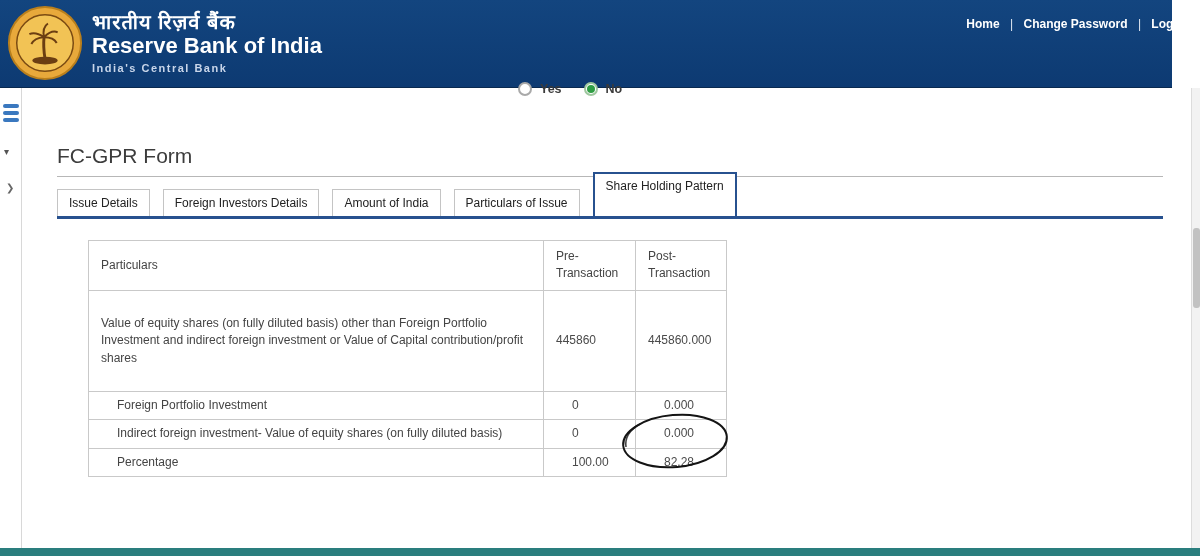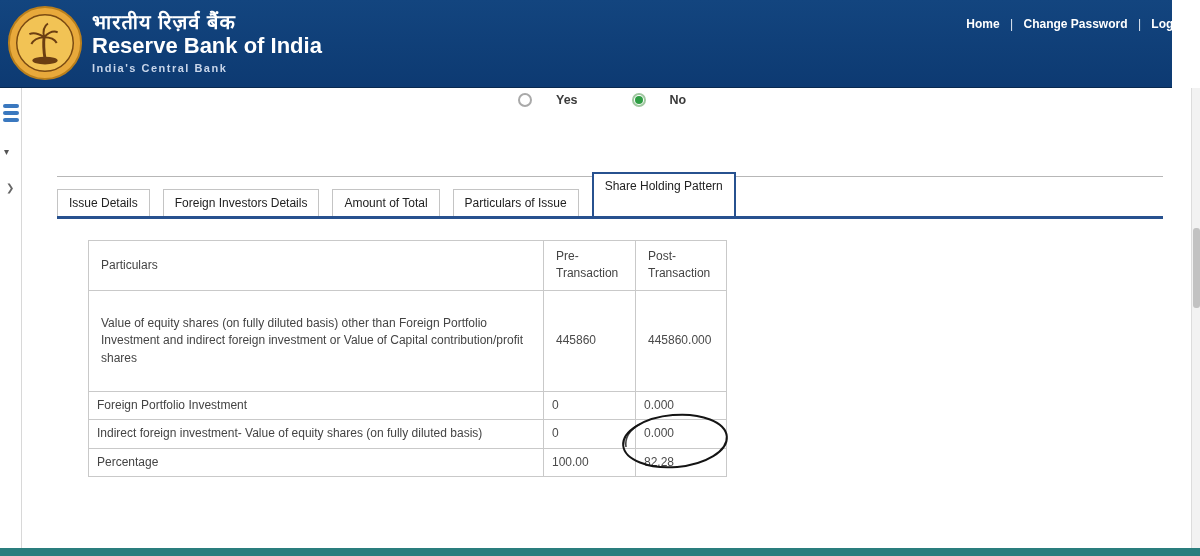--- a/index.html
+++ b/index.html
@@ -31,21 +31,21 @@
   }
   .hamburger { position:absolute; left:3px; top:16px; width:16px; cursor:pointer; }
   .hamburger .bar { height:4px; background:#3a78bf; border-radius:2px; margin-bottom:3px; }
   .caret-down { position:absolute; left:4px; top:58px; font-size:10px; color:#555; cursor:pointer; }
   .chevron-right { position:absolute; left:6px; top:94px; font-size:10px; color:#666; cursor:pointer; }
 
   
   .question-clip { position:absolute; left:57px; top:88px; width:470px; height:33px; overflow:hidden; }
   .question-inner { margin-top:-7px; font-size:12.5px; color:#333; line-height:16px; }
   .req { color:#cc1111; margin-left:3px; }
-  .radio-row { position:absolute; left:518px; top:93px; display:flex; align-items:flex-end;gap:16px; }
+  .radio-row { position:absolute; left:518px; top:82px; display:flex; align-items:flex-end; }
   .radio-outer { width:14px; height:14px; border-radius:50%; border:2px solid #a9a9a9; background:#fff;
                  display:inline-flex; align-items:center; justify-content:center; cursor:pointer; }
   .radio-outer.sel { border-color:#9fc79f; }
   .radio-dot { width:8px; height:8px; border-radius:50%; background:#2f9e44; }
   .radio-label { font-size:12.5px; font-weight:700; color:#3b3b3b; margin-left:8px; }
   .radio-gap { width:22px; }
 
   
   .form-title { position:absolute; left:57px; top:144px; font-size:21px; font-weight:500; color:#3c3c3c; }
   .title-rule { position:absolute; left:57px; top:176px; width:1106px; height:1px; background:#b7b7b7; }
@@ -53,21 +53,21 @@
   
   .tabs { position:absolute; left:57px; top:188px; display:flex; align-items:flex-end; gap:13px; height:28px; }
   .tab { background:#fff; border:1px solid #c4c4c4; border-bottom:none; height:27px; line-height:26px;
          padding:0 11px; font-size:12px; color:#222; cursor:pointer; white-space:nowrap; }
   .tab.active { border:2px solid #27518f; border-bottom:none; height:44px; line-height:25px; z-index:2; background:#fff; }
   .tab-underline { position:absolute; left:57px; top:216px; width:1106px; height:3px; background:#27518f; }
 
   
   .sh-table { position:absolute; left:88px; top:240px; border-collapse:collapse; table-layout:fixed;
               width:638px; font-size:12px; color:#444; }
-  .sh-table th, .sh-table td { border:1px solid #c9c9c9; padding:5px 8px; text-align:left;
+  .sh-table th, .sh-table td { border:1px solid #c9c9c9; padding:5px 28px; text-align:left;
               font-weight:400; vertical-align:middle; line-height:1.45; background:#fff; }
   .sh-table thead th { padding:7px 12px; height:46px; }
   .sh-table .col-part { width:455px; }
   .sh-table .col-pre  { width:92px; }
   .sh-table .col-post { width:91px; }
   .sh-table .tall td { padding:24px 12px; }
   .sh-table td.num { color:#4a4a4a; }
 
   
   .circle-annot { position:absolute; left:612px; top:404px; width:130px; height:74px; pointer-events:none; }
@@ -122,26 +122,27 @@
   <div class="radio-row">
     <span class="radio-outer"></span>
     <span class="radio-label">Yes</span>
     <span class="radio-gap"></span>
     <span class="radio-outer sel">
         <span class="radio-dot"></span>
       </span>
     <span class="radio-label">No</span>
   </div>
 
+  <div class="form-title">FC-GPR Form</div>
   <div class="title-rule"></div>
 
   <div class="tabs">
     <div class="tab">Issue Details</div>
     <div class="tab">Foreign Investors Details</div>
-    <div class="tab">Amount of Total</div>
+    <div class="tab">Amount of India</div>
     <div class="tab">Particulars of Issue</div>
     <div class="tab active">Share Holding Pattern</div>
   </div>
   <div class="tab-underline"></div>
 
   <table class="sh-table">
     <thead>
       <tr>
         <th class="col-part">Particulars</th>
         <th class="col-pre">Pre-Transaction</th>

